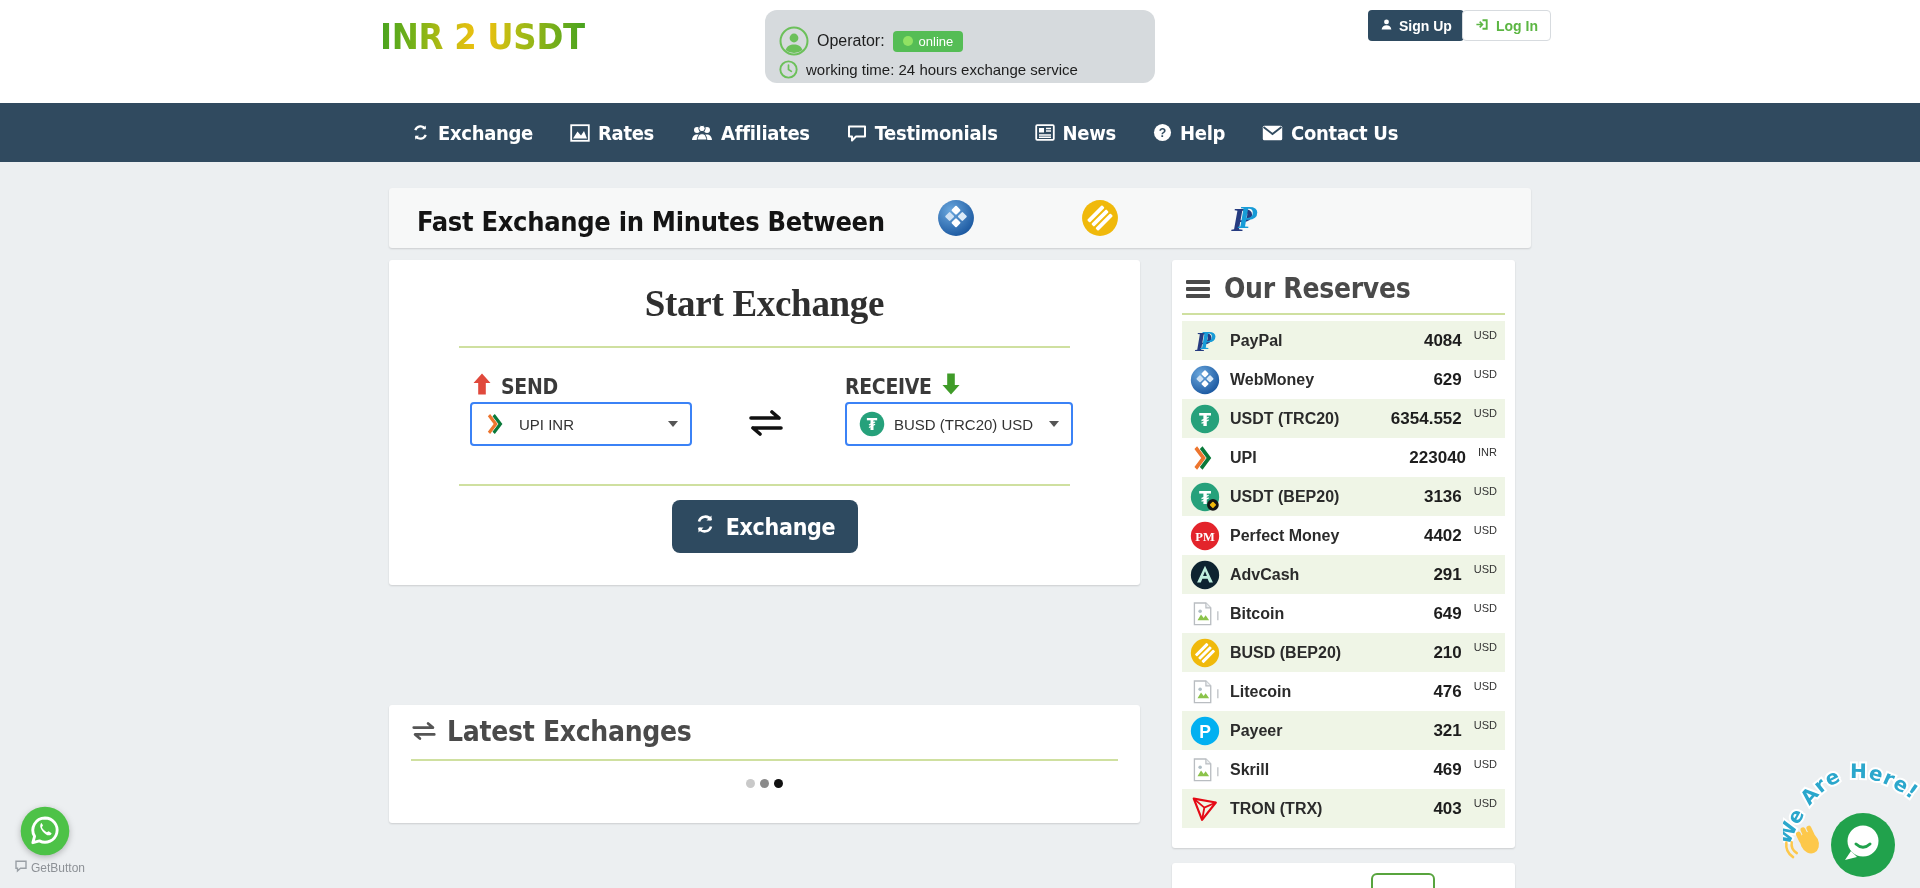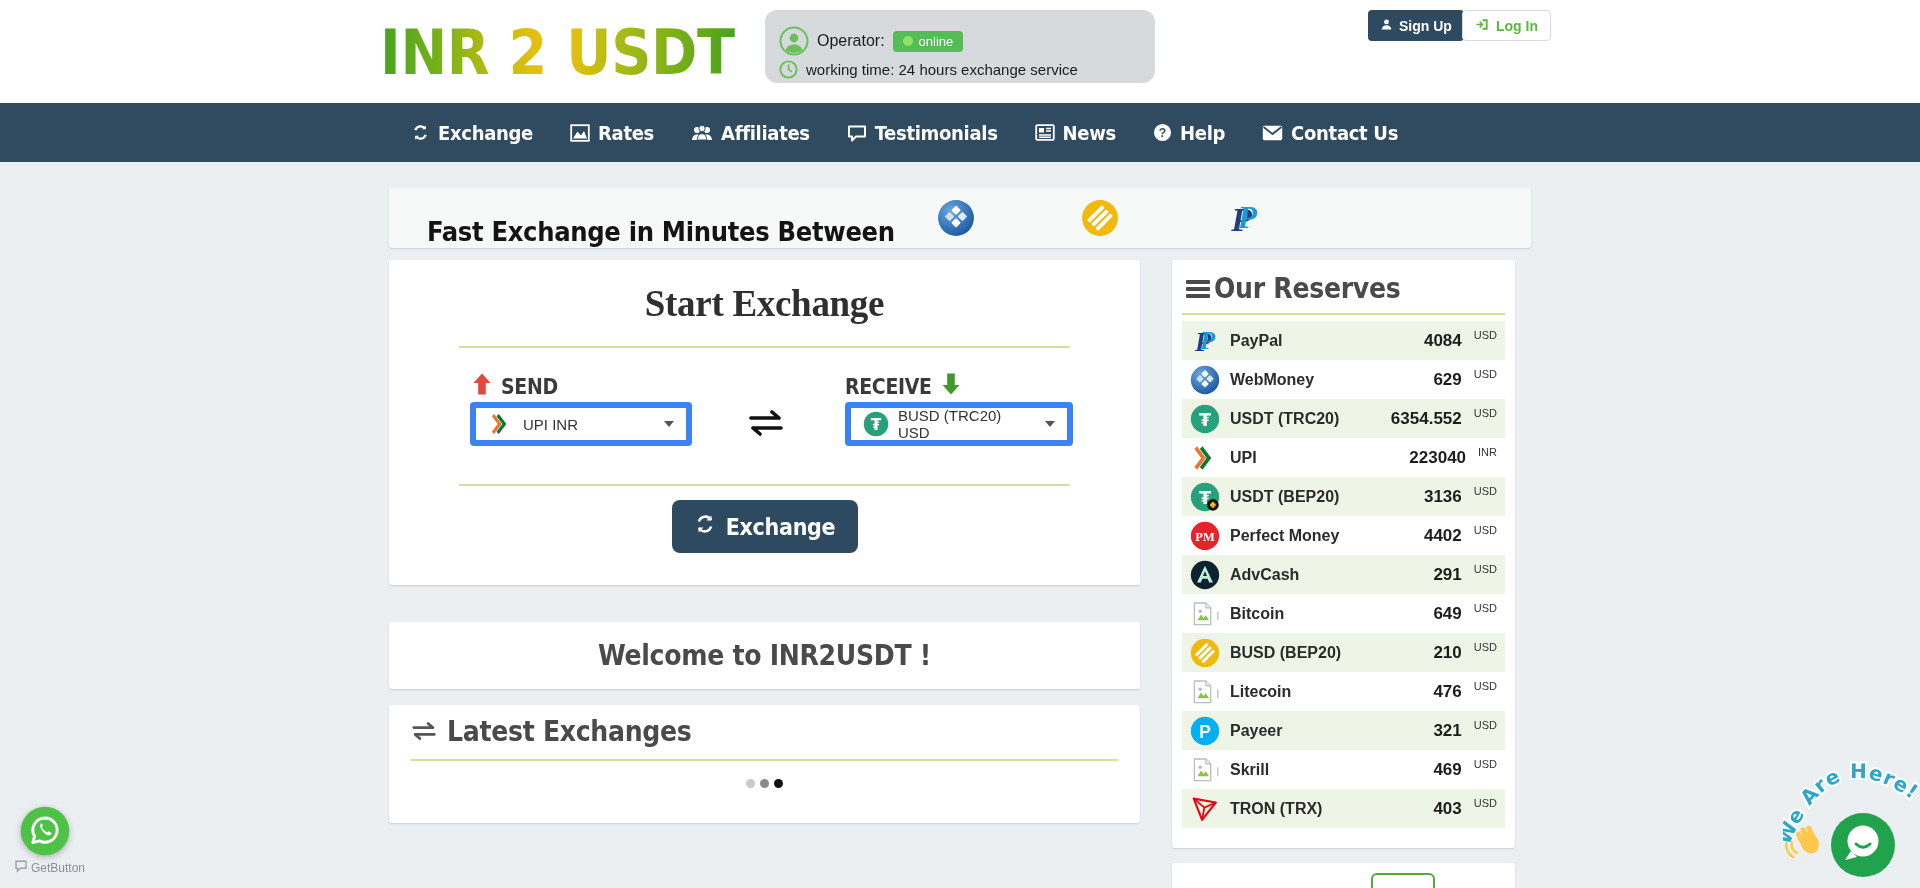--- a/index.html
+++ b/index.html
@@ -2,21 +2,21 @@
 <html><head>
 <meta charset="utf-8">
 <style>
   html,body{margin:0;padding:0;}
   .stage{position:relative;width:1920px;height:888px;overflow:hidden;background:#eceff1;
          font-family:"Liberation Sans","DejaVu Sans",sans-serif;color:#222;}
   .cond{font-family:"DejaVu Sans",sans-serif;font-stretch:condensed;letter-spacing:-.3px;}
 
   
   .header{position:absolute;left:0;top:0;width:1920px;height:103px;background:#fff;}
-  .logo{position:absolute;left:380px;top:16px;font-size:62px;font-weight:800;
+  .logo{position:absolute;left:380px;top:16px;font-size:36px;font-weight:800;
         background:linear-gradient(90deg,#48a31f 0%,#7ab318 18%,#c8bd12 35%,#f4c10f 50%,#a9bb15 68%,#48a31f 100%);
         -webkit-background-clip:text;background-clip:text;color:transparent;cursor:pointer;}
   .op-box{position:absolute;left:765px;top:10px;width:390px;height:73px;background:#d6dadd;border-radius:12px;
           padding:17px 14px;box-sizing:border-box;font-size:16px;color:#1d1d1d;}
   .op-line{display:flex;align-items:center;gap:8px;height:28px;}
   .op-avatar svg,.op-clock svg{display:block;}
   .badge-online{display:inline-flex;align-items:center;gap:6px;background:#55bd55;color:#fff;font-size:13px;
           padding:3px 10px;border-radius:4px;}
   .badge-online .dot{width:10px;height:10px;border-radius:50%;background:#90e263;display:inline-block;}
   .btn{position:absolute;top:10px;height:31px;display:inline-flex;align-items:center;gap:6px;border-radius:4px;
@@ -31,33 +31,33 @@
   .nav-item{display:inline-flex;align-items:center;gap:8px;color:#fff;font-size:20px;font-weight:bold;cursor:pointer;
             text-decoration:none;}
   .nav-item svg{display:block;}
 
   
   .card{position:absolute;background:#fff;border-radius:3px;box-shadow:0 1px 2px rgba(0,0,0,.14);}
   .ghr{height:2px;background:#cfe0a0;border:none;margin:0;}
 
   
   .banner{left:389px;top:188px;width:1142px;height:60px;background:#f7f8f8;}
-  .banner h2{position:absolute;left:24px;top:0;line-height:60px;margin:14px;font-size:27px;color:#141414;}
+  .banner h2{position:absolute;left:24px;top:0;line-height:60px;margin:4px;font-size:27px;color:#141414;}
   .bicon{position:absolute;top:11px;width:38px;height:38px;}
   .bicon svg{width:38px;height:38px;display:block;}
   .b1{left:548px;} .b2{left:692px;} .b3{left:836px;}
 
   
   .exchange-card{left:389px;top:260px;width:751px;height:325px;}
   .exchange-card h1{margin:0;position:absolute;top:22px;width:100%;text-align:center;font-size:37px;color:#2f2f2f;font-family:Liberation Serif, serif;}
   .hr1{position:absolute;top:86px;left:70px;right:70px;}
   .hr2{position:absolute;top:224px;left:70px;right:70px;}
   .fld-label{position:absolute;top:112px;display:flex;align-items:center;gap:8px;font-size:21px;font-weight:bold;color:#3a3a3a;}
   .lbl-send{left:82px;text-align:center;} .lbl-receive{left:456px;}
-  .select{position:absolute;top:142px;height:44px;background:#fff;border:6px solid #3b82f6;border-radius:4px;
+  .select{position:absolute;top:142px;height:44px;background:#fff;border:2px solid #3b82f6;border-radius:4px;
           display:flex;align-items:center;gap:9px;padding:0 12px;box-sizing:border-box;cursor:pointer;font-size:15px;color:#333;}
   .sel-send{left:81px;width:222px;} .sel-receive{left:456px;width:228px;}
   .sel-icon svg{width:26px;height:26px;display:block;}
   .caret{margin-left:auto;width:0;height:0;border-left:5px solid transparent;border-right:5px solid transparent;
          border-top:6px solid #555;}
   .swap{position:absolute;left:358px;top:150px;cursor:pointer;}
   .btn-exchange{position:absolute;top:240px;left:50%;transform:translateX(-50%);width:186px;height:53px;background:#2e4a60;
           color:#fff;border:none;border-radius:8px;font-size:23px;font-weight:bold;display:flex;align-items:center;
           justify-content:center;gap:10px;cursor:pointer;}
 
@@ -69,21 +69,21 @@
   .latest-card{left:389px;top:705px;width:751px;height:118px;}
   .latest-title{position:absolute;left:22px;top:10px;display:flex;align-items:center;gap:10px;font-size:28px;
           font-weight:bold;color:#4a4a4a;}
   .latest-hr{position:absolute;top:54px;left:22px;right:22px;}
   .dots{position:absolute;top:74px;width:100%;display:flex;justify-content:center;gap:5px;}
   .dots span{width:9px;height:9px;border-radius:50%;display:inline-block;cursor:pointer;}
   .d1{background:#c9c9c9;} .d2{background:#8a8a8a;} .d3{background:#111;}
 
   
   .reserves-card{left:1172px;top:260px;width:343px;height:588px;padding:12px 10px;box-sizing:border-box;}
-  .res-title{display:flex;align-items:center;gap:4px;font-size:28px;font-weight:bold;color:#4a4a4a;padding-left:4px;}
+  .res-title{display:flex;align-items:center;gap:14px;font-size:28px;font-weight:bold;color:#4a4a4a;padding-left:4px;}
   .burger{display:inline-block;}
   .burger i{display:block;width:24px;height:4px;background:#4a4a4a;border-radius:1px;margin:3px 0;}
   .res-hr{margin:8px 0 6px 0;}
   .rrow{display:flex;align-items:center;height:39px;padding:0 8px;gap:10px;}
   .rrow.tint{background:#eff5e6;}
   .ricon{width:30px;height:30px;flex:0 0 30px;display:flex;align-items:center;}
   .ricon svg{width:30px;height:30px;display:block;}
   .rname{flex:1;font-size:16px;font-weight:bold;color:#2b2b2b;}
   .ramount{font-size:17px;font-weight:bold;color:#1d1d1d;}
   .rcur{font-size:11px;color:#333;position:relative;top:-6px;margin-left:2px;}
@@ -318,23 +318,20 @@
       <span><svg width="22" height="22" viewBox="0 0 22 22">
             <path d="M5 8.5A6.5 6.5 0 0 1 17 7" fill="none" stroke="#fff" stroke-width="2.6"></path>
             <path d="M17.5 2.5v5h-5z" fill="#fff"></path>
             <path d="M17 13.5A6.5 6.5 0 0 1 5 15" fill="none" stroke="#fff" stroke-width="2.6"></path>
             <path d="M4.5 19.5v-5h5z" fill="#fff"></path>
           </svg></span>
       <span>Exchange</span>
     </button>
   </div>
 
-  <div class="card welcome-card">
-    <h2 class="cond">Welcome to INR2USDT !</h2>
-  </div>
 
   <div class="card latest-card">
     <div class="latest-title cond">
       <span><svg width="26" height="20" viewBox="0 0 38 26">
             <path d="M4 8h27M25 2l7 6" stroke="#555" stroke-width="4" fill="none" stroke-linecap="round" stroke-linejoin="round"></path>
             <path d="M34 18H7M13 24l-7-6" stroke="#555" stroke-width="4" fill="none" stroke-linecap="round" stroke-linejoin="round"></path>
           </svg></span>
       <span>Latest Exchanges</span>
     </div>
     <hr class="ghr latest-hr">

